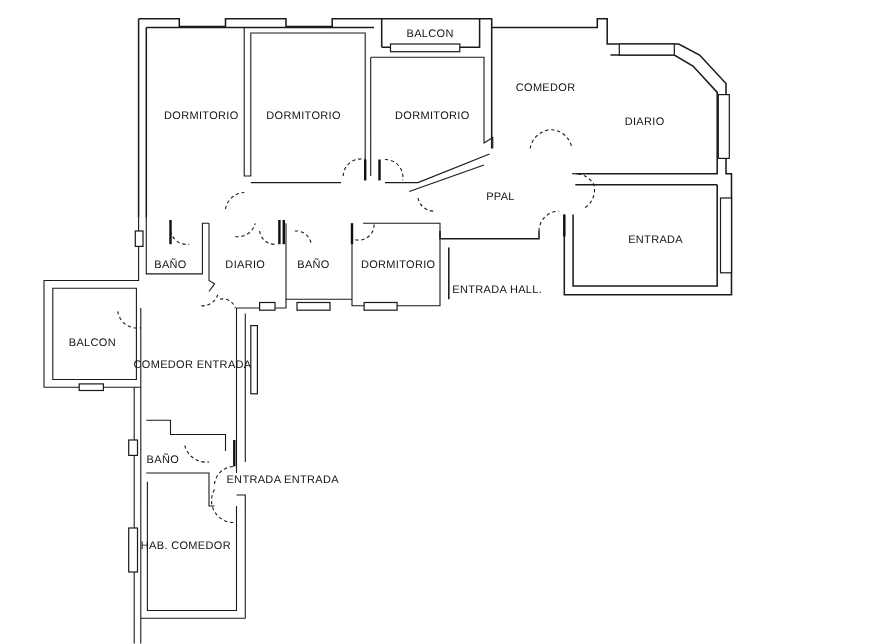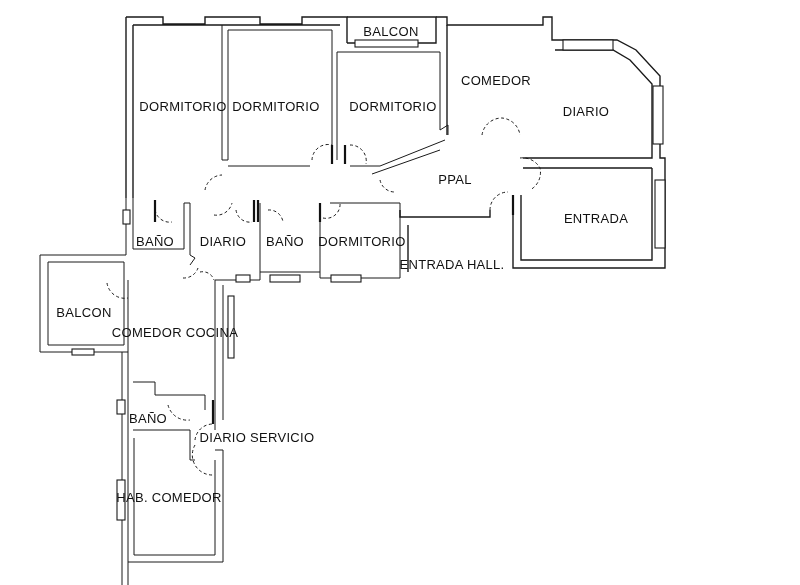--- a/index.html
+++ b/index.html
@@ -3,21 +3,21 @@
 <meta charset="utf-8">
 <style>
   html, body { margin: 0; padding: 0; background: #ffffff; }
   body { width: 800px; height: 585px; position: relative; overflow: hidden; font-family: "Liberation Sans", sans-serif; }
   #plan { position: absolute; left: 0; top: 0; width: 800px; height: 585px; }
   .wall { fill: none; stroke: #1a1a1a; stroke-width: 1.4; }
   .wall-thin { fill: none; stroke: #1a1a1a; stroke-width: 1; }
   .win { fill: #ffffff; stroke: #1a1a1a; stroke-width: 1.1; }
   .door { fill: none; stroke: #1a1a1a; stroke-width: 1; stroke-dasharray: 3 2.5; }
   .door-leaf { stroke: #111; stroke-width: 2.2; }
-  .label { position: absolute; font-size: 13px; letter-spacing: 0.3px; color: #111; white-space: nowrap; transform: translate(-50%, -50%); }
+  .label { position: absolute; font-size: 10px; letter-spacing: 0.3px; color: #111; white-space: nowrap; transform: translate(-50%, -50%); }
   .watermark { position: absolute; left: 400px; top: 350px; width: 400px; height: 235px; background: #ffffff; }
 </style>
 </head>
 <body>
 
 <svg id="plan" viewBox="0 0 800 585" xmlns="http://www.w3.org/2000/svg">
 
   <g>
 
     <path class="wall" d="M126 17 L126 198 M133 25 L133 198"></path>
@@ -105,17 +105,17 @@
   <span class="label" style="left:496px;top:80px">COMEDOR</span>
   <span class="label" style="left:586px;top:111px">DIARIO</span>
   <span class="label" style="left:455px;top:179px">PPAL</span>
   <span class="label" style="left:596px;top:218px">ENTRADA</span>
   <span class="label" style="left:155px;top:241px">BAÑO</span>
   <span class="label" style="left:223px;top:241px">DIARIO</span>
   <span class="label" style="left:285px;top:241px">BAÑO</span>
   <span class="label" style="left:362px;top:241px">DORMITORIO</span>
   <span class="label" style="left:452px;top:264px">ENTRADA HALL.</span>
   <span class="label" style="left:84px;top:312px">BALCON</span>
-  <span class="label" style="left:175px;top:332px">COMEDOR COCINA</span>
+  <span class="label" style="left:175px;top:332px">COMEDOR ENTRADA</span>
   <span class="label" style="left:148px;top:418px">BAÑO</span>
-  <span class="label" style="left:257px;top:437px">DIARIO SERVICIO</span>
+  <span class="label" style="left:257px;top:437px">ENTRADA ENTRADA</span>
   <span class="label" style="left:169px;top:497px">HAB. COMEDOR</span>
 </div>
 
 </body></html>

